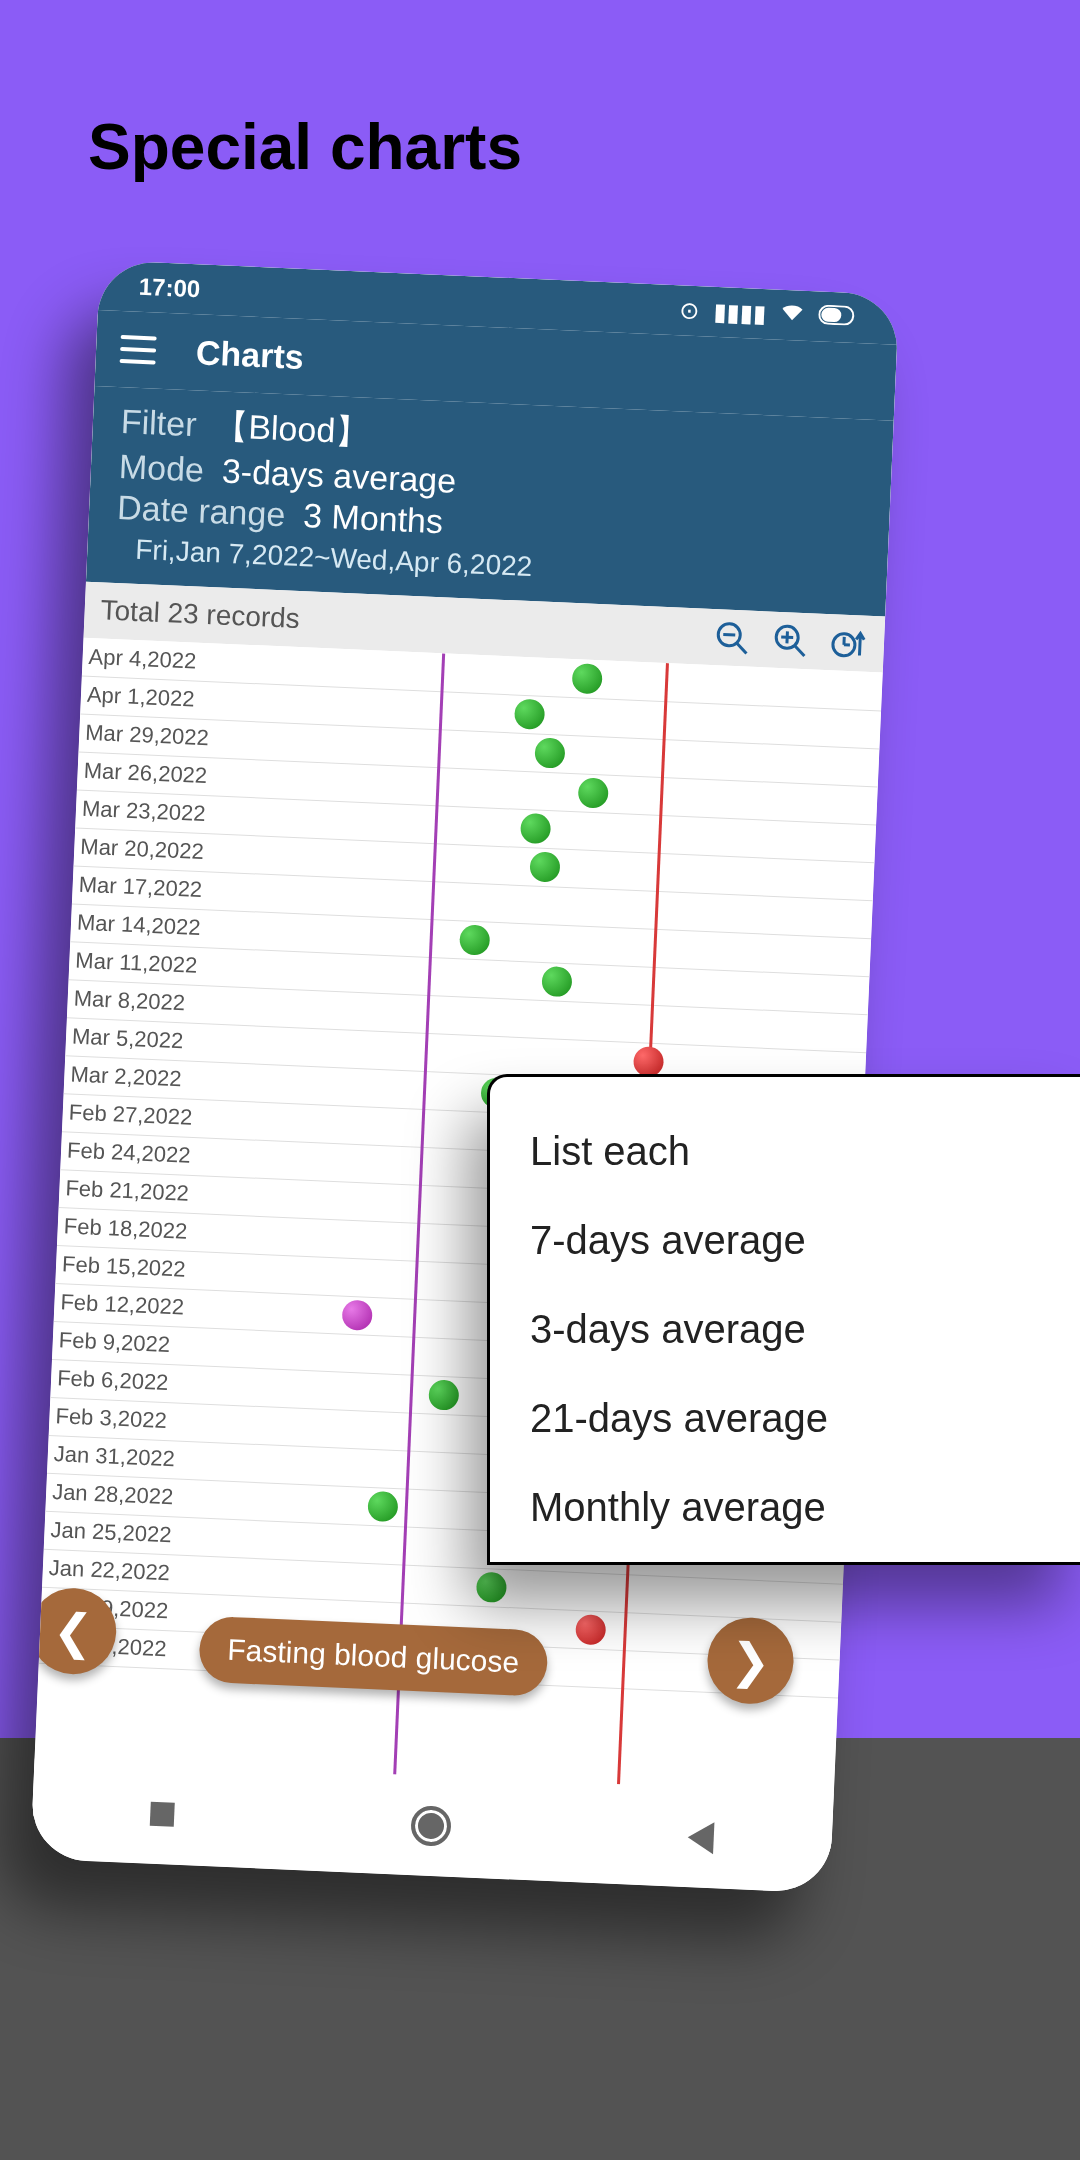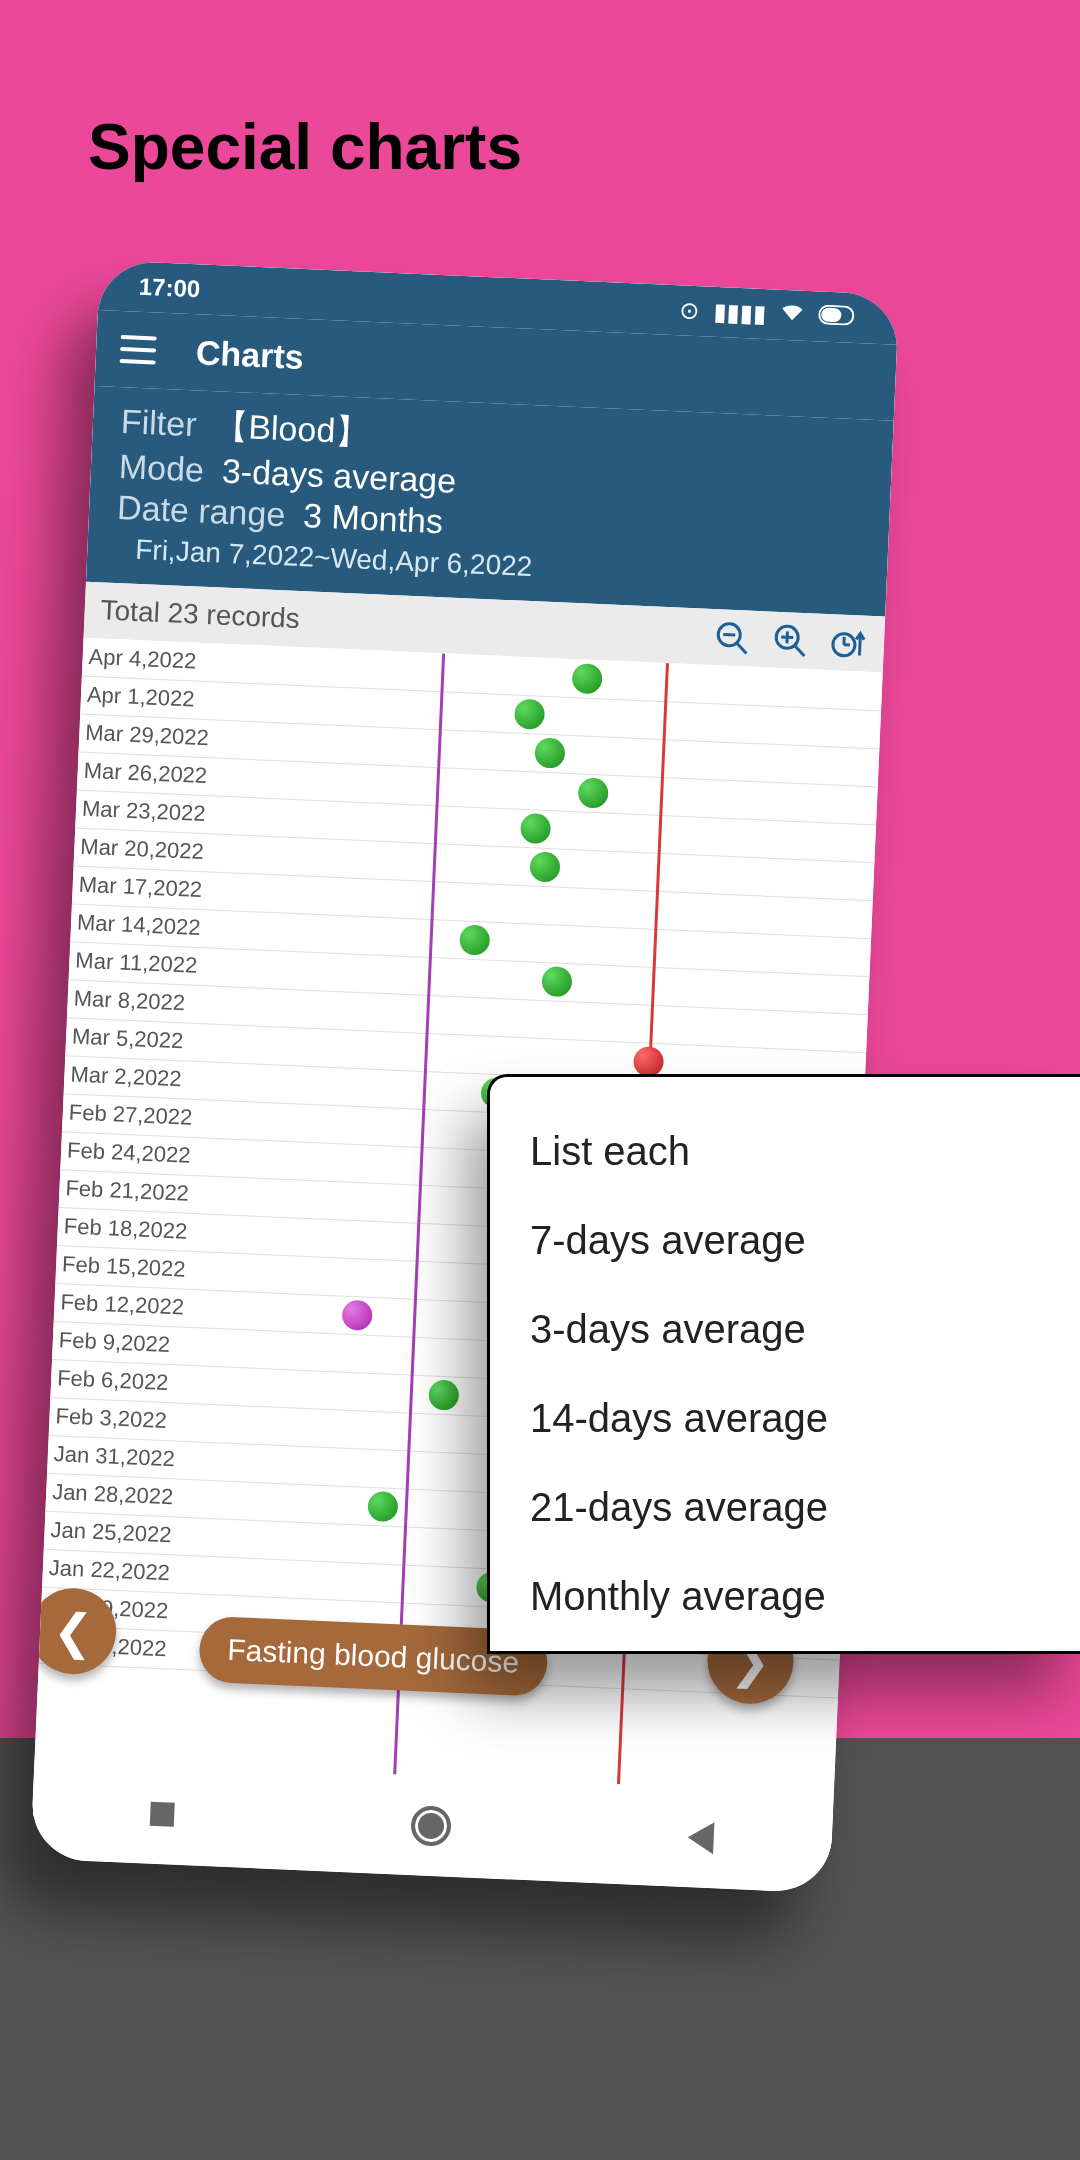--- a/index.html
+++ b/index.html
@@ -1,16 +1,16 @@
 <!DOCTYPE html>
 <html><head>
 <meta charset="utf-8">
 <style>
 html,body{margin:0;padding:0;width:1080px;height:2160px;overflow:hidden;font-family:sans-serif;}
-.bg{position:relative;width:1080px;height:2160px;background:#ec4899;}
+.bg{position:relative;width:1080px;height:2160px;background:#8b5cf6;}
 .bg-dark{position:absolute;left:0;top:1738px;width:1080px;height:422px;background:#535353;}
 .page-title{position:absolute;left:88px;top:110px;font-size:64px;font-weight:600;color:#000;}
 
 .phone{position:absolute;left:100px;top:260px;width:800px;height:1600px;transform:rotate(2.5deg);transform-origin:top left;
   border-radius:56px;background:#fff;box-shadow:-30px 50px 60px rgba(0,0,0,.45);}
 .phone-inner{position:absolute;left:0;top:0;width:100%;height:100%;border-radius:56px;overflow:hidden;}
 .statusbar{height:50px;background:#285a7d;color:#fff;font-size:24px;display:flex;align-items:center;padding:0 40px;justify-content:space-between;}
 .statusbar .time{font-weight:600;}
 .status-icons{display:flex;gap:14px;align-items:center;font-size:24px;}
 .appbar{height:76px;background:#285a7d;color:#fff;display:flex;align-items:center;padding:0 24px;gap:40px;}
@@ -246,17 +246,16 @@
         <div class="nav-tri"></div>
       </div>
 
     </div>
   </div>
 
   <div class="popup" id="popup">
       <div class="popup-item">List each</div>
       <div class="popup-item">7-days average</div>
       <div class="popup-item">3-days average</div>
-      <div class="popup-item">14-days average</div>
       <div class="popup-item">21-days average</div>
       <div class="popup-item">Monthly average</div>
     </div>
 </div>
 
 </body></html>

